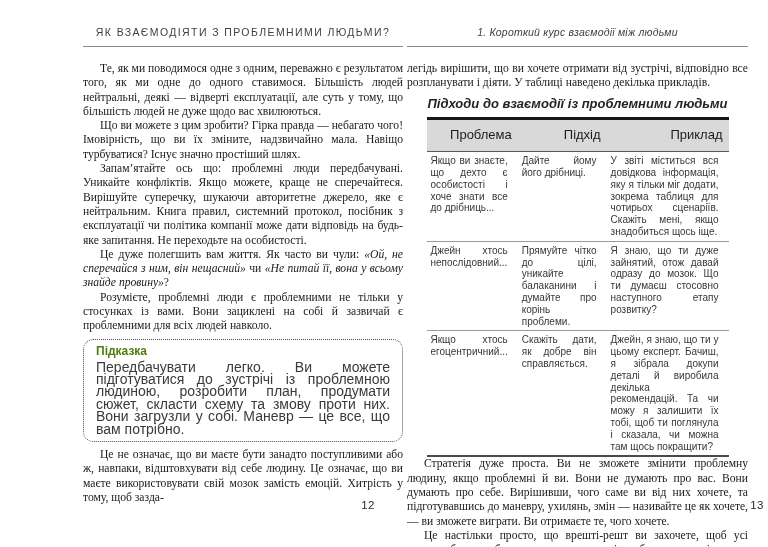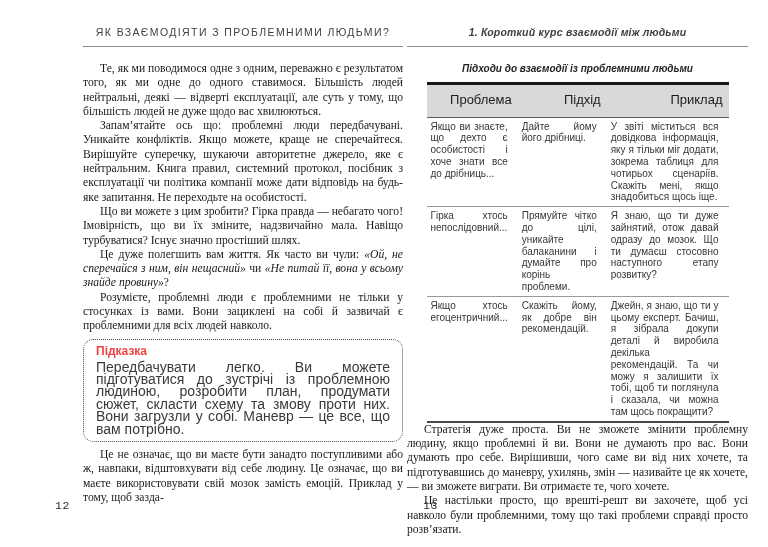--- a/index.html
+++ b/index.html
@@ -14,53 +14,53 @@
 
   .running-head {
     text-align:center;
     font-family:"Liberation Sans", sans-serif;
     font-size:10.5px; color:#3f3f3f;
     padding-bottom:8px;
     border-bottom:1px solid #8a8a8a;
     white-space:nowrap;
   }
   .running-head.caps   { letter-spacing:1.4px; }
-  .running-head.italic { font-style:italic; letter-spacing:0.2px;font-weight:bold; }
+  .running-head.italic { font-style:italic; letter-spacing:0.2px; }
 
   .body-text {
     margin-top:15px;
     font-size:11.6px; line-height:14.3px;
     text-align:justify; color:#191919;
   }
   .body-text p { margin:0; }
   .body-text p.indent { text-indent:17px; }
   .it { font-style:italic; }
 
   .hint-box {
     border:1.5px dotted #4a4a4a;
     border-radius:10px;
     margin:5px 0 6px 0;
     padding:5px 12px 6px 12px;
     font-family:"Liberation Sans", sans-serif;
   }
   .hint-title {
     font-weight:bold; font-size:12px; line-height:13px;
-    color:#ef4444; margin-bottom:3px;
+    color:#4d7c0f; margin-bottom:3px;
   }
   .hint-body {
     font-size:14px; line-height:12.4px;
     color:#3a3a3a; text-align:justify;
   }
 
   .table-title {
     margin-top:6px;
     text-align:center;
     font-family:"Liberation Sans", sans-serif;
     font-style:italic; font-weight:bold;
-    font-size:10px; color:#242424;
+    font-size:13px; color:#242424;
   }
   table.approach-table {
     border-collapse:collapse;
     width:302px; margin:6px auto 0 auto;
     border-top:3px solid #171717;
     border-bottom:2px solid #4a4a4a;
     font-family:"Liberation Sans", sans-serif;
   }
   table.approach-table thead tr {
     background:#d9d9d9;
@@ -78,79 +78,80 @@
     padding:3px 10px 3px 4px;
   }
   th.col-problem, td.col-problem   { width:27%; }
   th.col-approach, td.col-approach { width:30%; }
   th.col-example, td.col-example   { width:43%; padding-right:2px; }
 
   .after-table { margin-top:13px; }
 
   .page-number {
     position:absolute; top:499px;
-    text-align:left;
+    text-align:right;
     font-size:11.5px; color:#2b2b2b; letter-spacing:0.5px;
-    font-family:Liberation Mono, monospace;
+    font-family:Liberation Sans, sans-serif;
   }
   .page-number.left  { left:55px;  width:320px; }
   .page-number.right { left:423px; width:341px; }
 </style>
 </head>
 <body>
 
 <div class="page page-left">
   <div class="running-head caps">ЯК ВЗАЄМОДІЯТИ З ПРОБЛЕМНИМИ ЛЮДЬМИ?</div>
 
   <div class="body-text">
     <p class="indent">Те, як ми поводимося одне з одним, переважно є результатом того, як ми одне до одного ставимося. Більшість людей нейтральні, деякі — відверті експлуатації, але суть у тому, що більшість людей не дуже щодо вас хвилюються.</p>
+    <p class="indent">Що ви можете з цим зробити? Гірка правда — небагато чого! Імовірність, що ви їх зміните, надзвичайно мала. Навіщо турбуватися? Існує значно простіший шлях.</p>
     <p class="indent">Запам’ятайте ось що: проблемні люди передбачувані. Уникайте конфліктів. Якщо можете, краще не сперечайтеся. Вирішуйте суперечку, шукаючи авторитетне джерело, яке є нейтральним. Книга правил, системний протокол, посібник з експлуатації чи політика компанії може дати відповідь на будь-яке запитання. Не переходьте на особистості.</p>
-    <p class="indent">Що ви можете з цим зробити? Гірка правда — небагато чого! Імовірність, що ви їх зміните, надзвичайно мала. Навіщо турбуватися? Існує значно простіший шлях.</p>
     <p class="indent"><span>Це дуже полегшить вам життя. Як часто ви чули: </span><span class="it">«Ой, не сперечайся з ним, він нещасний»</span><span> чи </span><span class="it">«Не питай її, вона у всьому знайде провину»</span><span>?</span></p>
     <p class="indent">Розумієте, проблемні люди є проблемними не тільки у стосунках із вами. Вони зациклені на собі й зазвичай є проблемними для всіх людей навколо.</p>
 
     <div class="hint-box">
       <div class="hint-title">Підказка</div>
       <div class="hint-body">Передбачувати легко. Ви можете підготуватися до зустрічі із проблемною людиною, розробити план, продумати сюжет, скласти схему та змову проти них. Вони загрузли у собі. Маневр — це все, що вам потрібно.</div>
     </div>
 
-    <p class="indent">Це не означає, що ви маєте бути занадто поступливими або ж, навпаки, відштовхувати від себе людину. Це означає, що ви маєте використовувати свій мозок замість емоцій. Приклад у тому, щоб зазда-</p>
+    <p class="indent">Це не означає, що ви маєте бути занадто поступливими або ж, навпаки, відштовхувати від себе людину. Це означає, що ви маєте використовувати свій мозок замість емоцій. Хитрість у тому, щоб зазда-</p>
   </div>
 </div>
 <div class="page-number left">12</div>
 
 <div class="page page-right">
   <div class="running-head italic">1. Короткий курс взаємодії між людьми</div>
 
   <div class="body-text">
+    <p>легідь вирішити, що ви хочете отримати від зустрічі, відповідно все розпланувати і діяти. У таблиці наведено декілька прикладів.</p>
 
     <div class="table-title">Підходи до взаємодії із проблемними людьми</div>
 
     <table class="approach-table">
       <thead>
         <tr>
           <th class="col-problem">Проблема</th>
           <th class="col-approach">Підхід</th>
           <th class="col-example">Приклад</th>
         </tr>
       </thead>
       <tbody>
         <tr>
           <td class="col-problem">Якщо ви знаєте, що дехто є особистості і хоче знати все до дрібниць...</td>
           <td class="col-approach">Дайте йому його дрібниці.</td>
           <td class="col-example">У звіті міститься вся довідкова інформація, яку я тільки міг додати, зокрема таблиця для чотирьох сценаріїв. Скажіть мені, якщо знадобиться щось іще.</td>
         </tr>
         <tr>
-          <td class="col-problem">Гірка хтось непослідовний...</td>
+          <td class="col-problem">Джейн хтось непослідовний...</td>
           <td class="col-approach">Прямуйте чітко до цілі, уникайте балаканини і думайте про корінь проблеми.</td>
           <td class="col-example">Я знаю, що ти дуже зайнятий, отож давай одразу до мозок. Що ти думаєш стосовно наступного етапу розвитку?</td>
         </tr>
         <tr>
           <td class="col-problem">Якщо хтось егоцентричний...</td>
-          <td class="col-approach">Скажіть йому, як добре він рекомендацій.</td>
+          <td class="col-approach">Скажіть дати, як добре він справляється.</td>
           <td class="col-example">Джейн, я знаю, що ти у цьому експерт. Бачиш, я зібрала докупи деталі й виробила декілька рекомендацій. Та чи можу я залишити їх тобі, щоб ти поглянула і сказала, чи можна там щось покращити?</td>
         </tr>
       </tbody>
     </table>
 
     <p class="indent after-table">Стратегія дуже проста. Ви не зможете змінити проблемну людину, якщо проблемні й ви. Вони не думають про вас. Вони думають про себе. Вирішивши, чого саме ви від них хочете, та підготувавшись до маневру, ухилянь, змін — називайте це як хочете,— ви зможете виграти. Ви отримаєте те, чого хочете.</p>
     <p class="indent">Це настільки просто, що врешті-решт ви захочете, щоб усі навколо були проблемними, тому що такі проблеми справді просто розв’язати.</p>
   </div>
 </div>
 <div class="page-number right">13</div>

